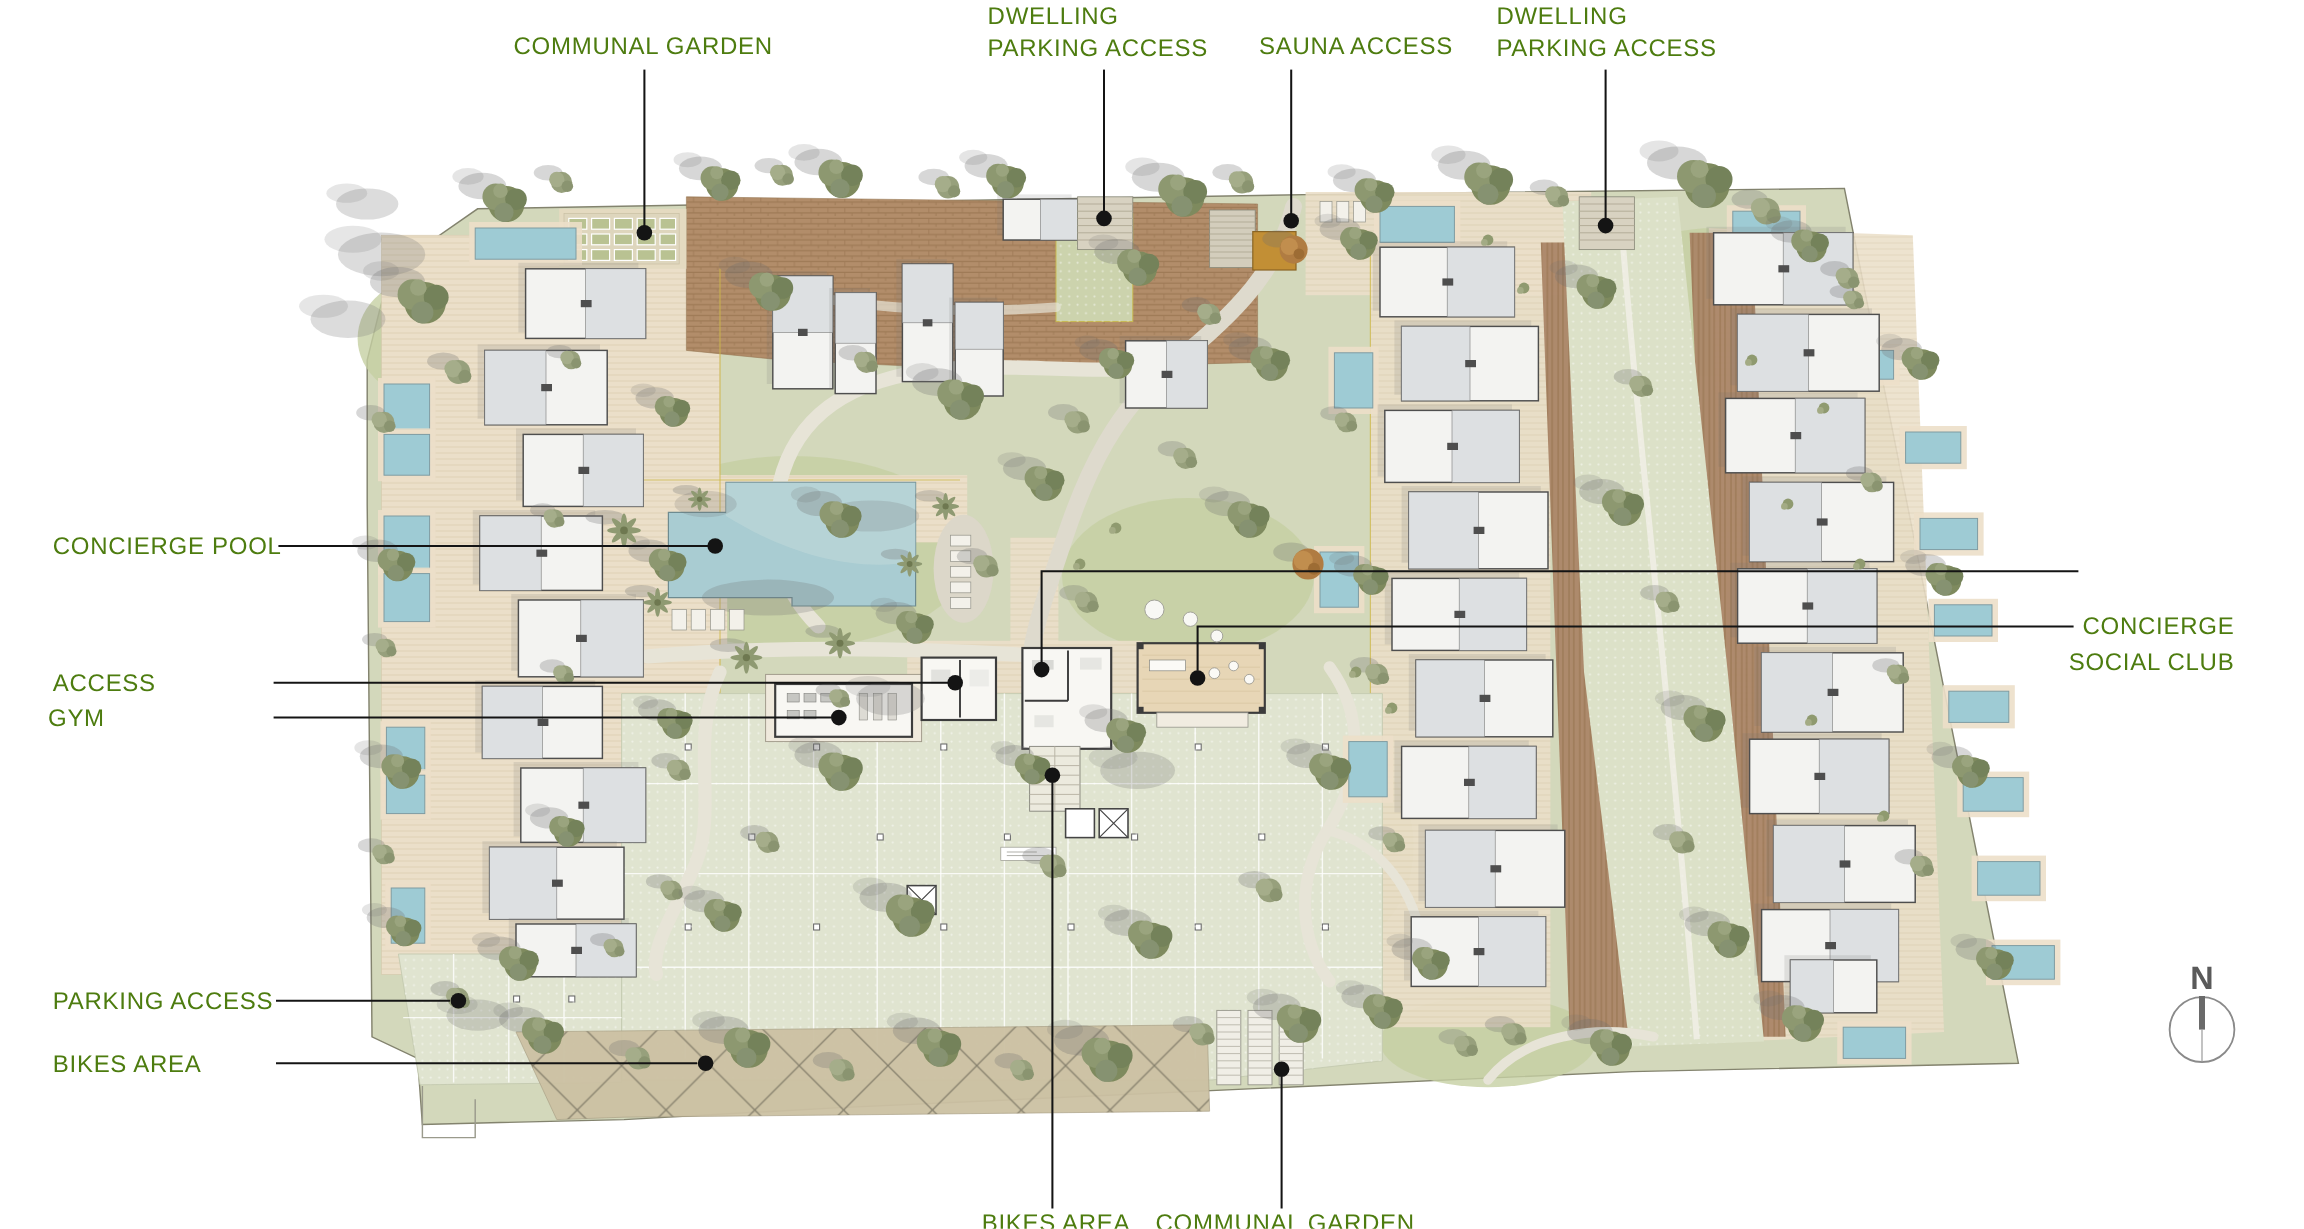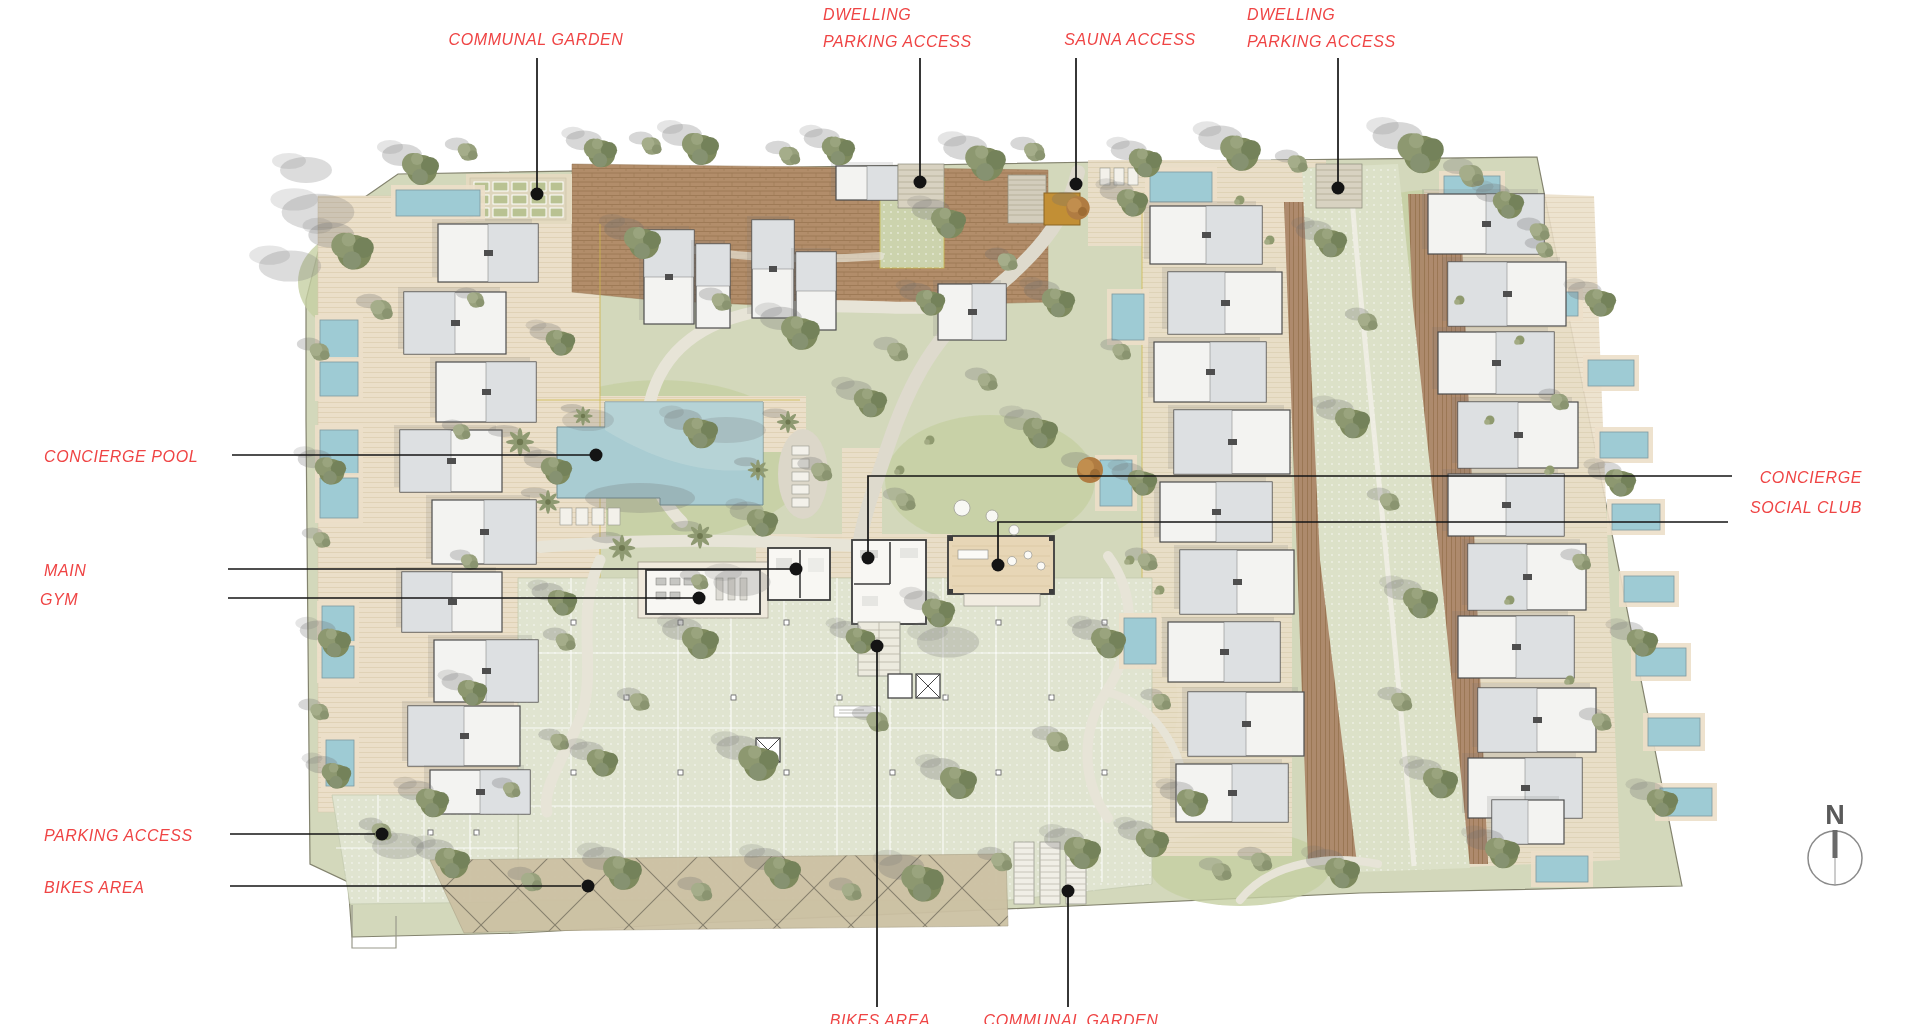--- a/index.html
+++ b/index.html
@@ -1,21 +1,21 @@
 <!DOCTYPE html>
 <html><head>
 <meta charset="utf-8">
 <style>
   html,body{margin:0;padding:0;width:1920px;height:1024px;overflow:hidden;background:#ffffff;}
   body{position:relative;font-family:"Liberation Sans", sans-serif;}
   .stage{position:absolute;inset:0;}
   svg{position:absolute;left:0;top:0;}
-  .lbl{position:absolute;font-size:16px;letter-spacing:.6px;color:#ef4444;white-space:nowrap;line-height:27px;font-style:italic;}
+  .lbl{position:absolute;font-size:20px;letter-spacing:.6px;color:#4d7c0f;white-space:nowrap;line-height:27px;}
   .lbl.center{transform:translateX(-50%);}
-  .lbl.right{text-align:left;}
+  .lbl.right{text-align:left;margin-top:45px;}
   
   .shd{fill:#6f6f6f;opacity:.28}.shd2{fill:#6f6f6f;opacity:.18}
   .bsh{fill:#6f6f6f;opacity:.16}
   .bo{fill:#f3f3f1;stroke:#4e4e4e;stroke-width:1.2}
   .br{fill:#dde0e2;stroke:#7a7a7a;stroke-width:.5}
   .bv{fill:#4e4e4e}
   .amen{fill:#f8f7f3;stroke:#3c3c3c;stroke-width:1.8}
   .pm{fill:#ffffff;stroke:#6b6b6b;stroke-width:.9}
   .psur{fill:#ecdfc9;opacity:.9}
   .pw{fill:#9ecbd4;stroke:#7d9aa0;stroke-width:.8}
@@ -806,21 +806,21 @@
 <div class="lbl" style="left:823px;top:1px;">
   <div>DWELLING</div>
   <div>PARKING ACCESS</div>
 </div>
 <div class="lbl center" style="left:1130px;top:26px;">SAUNA ACCESS</div>
 <div class="lbl" style="left:1247px;top:1px;">
   <div>DWELLING</div>
   <div>PARKING ACCESS</div>
 </div>
 <div class="lbl" style="left:44px;top:443px;">CONCIERGE POOL</div>
-<div class="lbl" style="left:44px;top:557px;">MAIN</div>
+<div class="lbl" style="left:44px;top:557px;">ACCESS</div>
 <div class="lbl" style="left:40px;top:586px;">GYM</div>
 <div class="lbl right" style="right:58px;top:464px;">CONCIERGE</div>
 <div class="lbl right" style="right:58px;top:494px;">SOCIAL CLUB</div>
 <div class="lbl" style="left:44px;top:822px;">PARKING ACCESS</div>
 <div class="lbl" style="left:44px;top:874px;">BIKES AREA</div>
 <div class="lbl center" style="left:880px;top:1007px;">BIKES AREA</div>
 <div class="lbl center" style="left:1071px;top:1007px;">COMMUNAL GARDEN</div>
 </div>
 
 </body></html>

